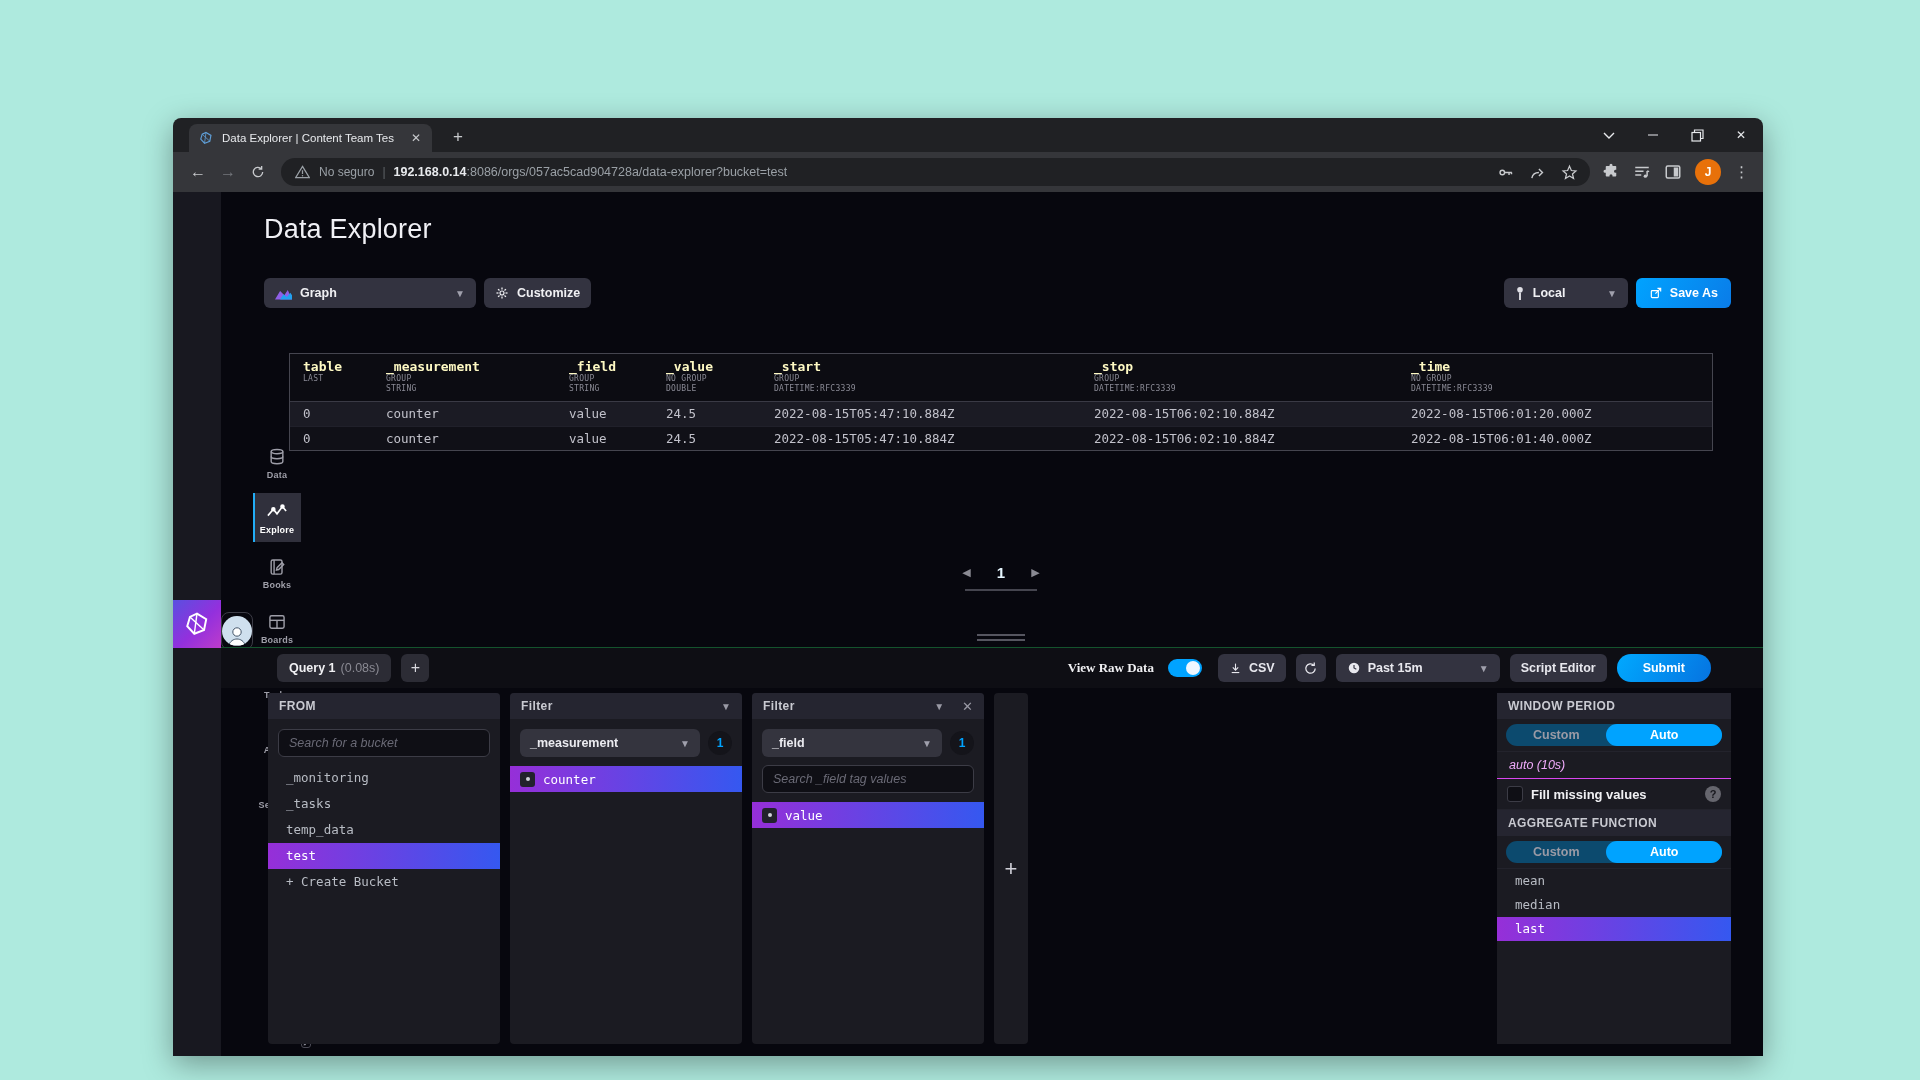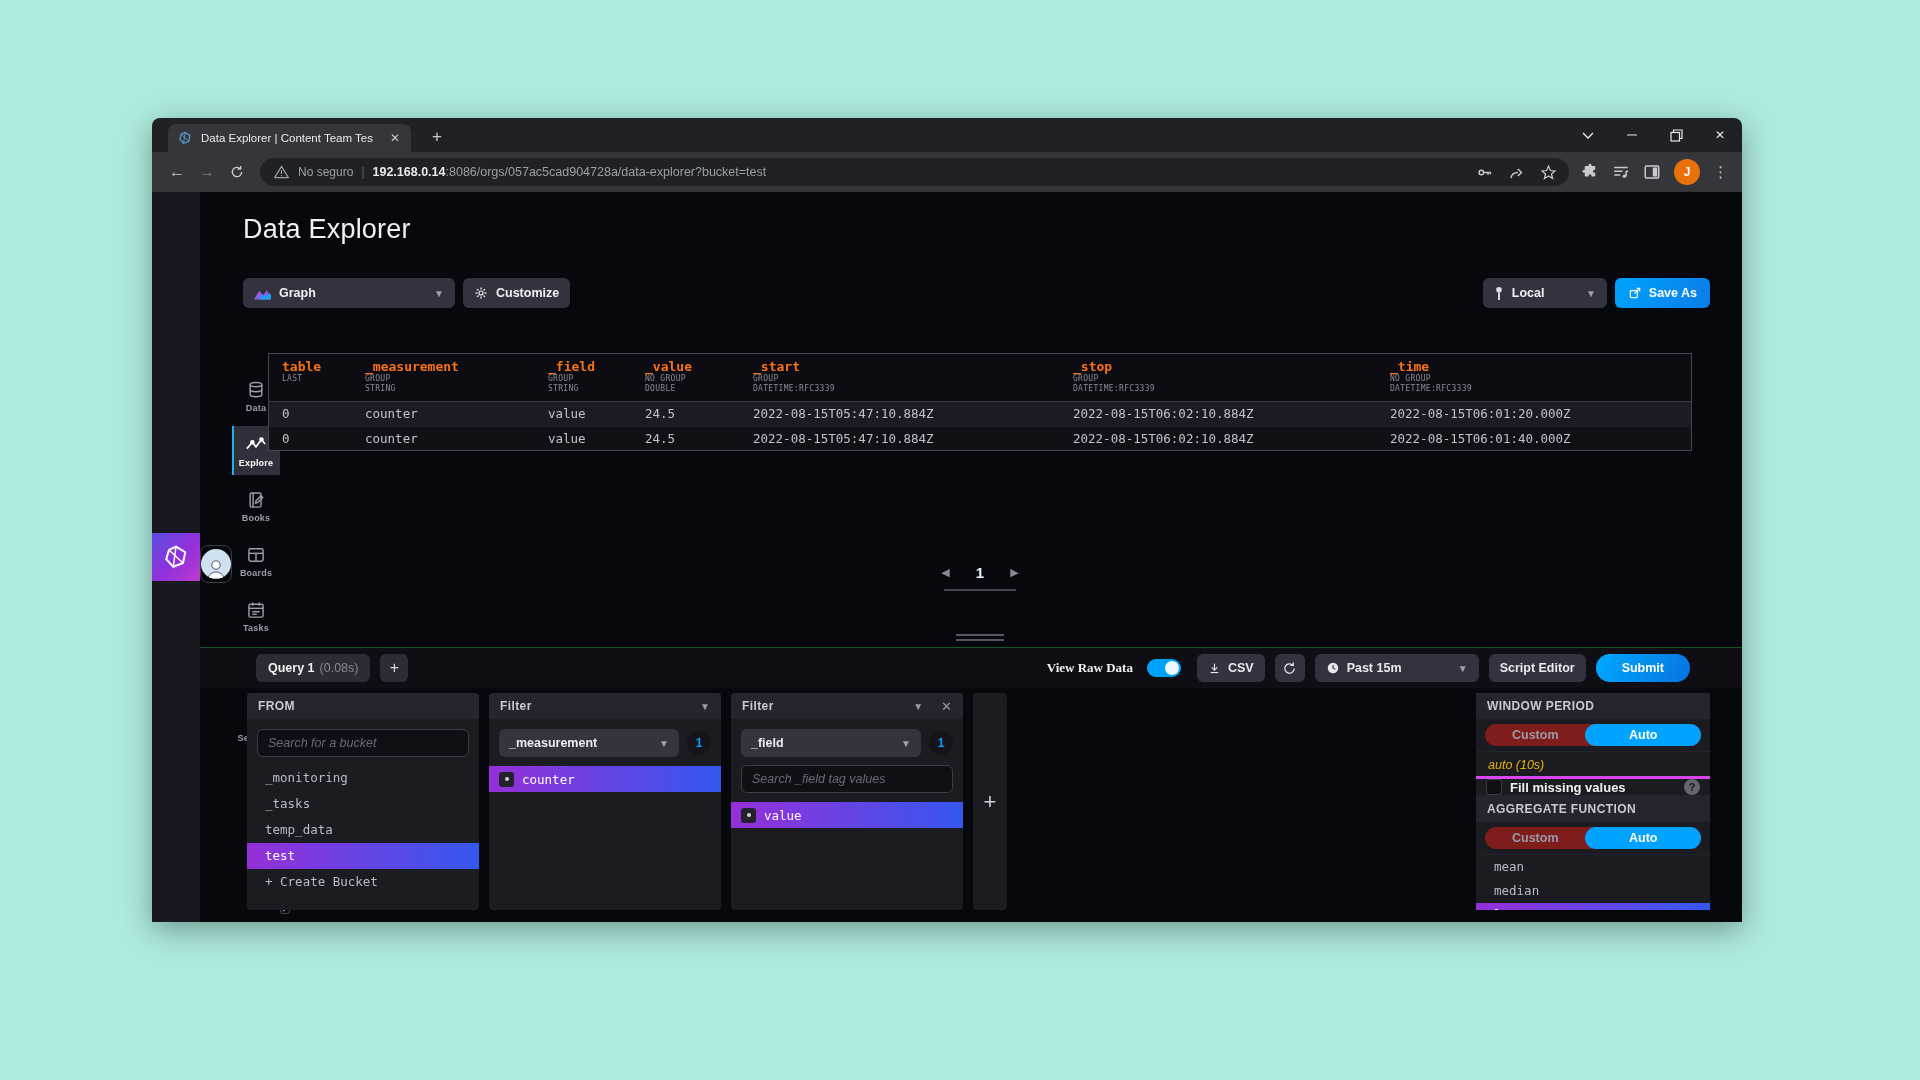--- a/index.html
+++ b/index.html
@@ -1,18 +1,18 @@
 <!DOCTYPE html>
 <html><head>
 <meta charset="utf-8">
 <style>
   * { margin:0; padding:0; box-sizing:border-box; }
   html,body { width:1920px; height:1080px; background:#aeeade; font-family:"Liberation Sans", sans-serif; overflow:hidden; }
 
-  .browser-window { position:absolute; left:152px; top:118px; width:1590px; height:804px;
+  .browser-window { position:absolute; left:173px; top:118px; width:1590px; height:938px;
     border-radius:8px 8px 0 0; overflow:hidden; display:flex; flex-direction:column;
     box-shadow:0 8px 30px rgba(0,0,0,.35); }
 
   
   .tabbar { height:34px; background:#202124; display:flex; align-items:flex-end; flex:none; }
   .tab { margin-left:16px; width:243px; height:28px; background:#35363a; border-radius:8px 8px 0 0;
     display:flex; align-items:center; padding:0 8px; gap:7px; }
   .tab-title { color:#e8eaed; font-size:11.5px; white-space:nowrap; overflow:hidden; flex:1; }
   .tab-close { color:#c8cacd; font-size:12px; width:16px; text-align:center; cursor:default; }
   .newtab-btn { color:#c8cacd; font-size:17px; margin-left:14px; margin-bottom:5px; width:24px; text-align:center; }
@@ -69,21 +69,21 @@
   .graph-dd .dd-label { flex:1; }
   .spacer { flex:1; }
   .blue-btn { height:30px; border-radius:6px; background:linear-gradient(120deg,#00a3ff,#0a7ce8); color:#fff;
     font-size:12.5px; font-weight:bold; display:flex; align-items:center; gap:7px; padding:0 13px; }
 
   
   .table-card { position:absolute; left:68px; top:161px; width:1424px; border:1px solid #45454f; background:#0c0c12; }
   .thead { display:flex; height:48px; background:#0c0c12; border-bottom:1px solid #3a3a45;
     font-family:"DejaVu Sans Mono", monospace; }
   .th { padding:5px 0 0 13px; overflow:hidden; }
-  .th .th-name { font-size:13px; font-weight:bold; color:#f97316; line-height:15px; }
+  .th .th-name { font-size:13px; font-weight:bold; color:#fef9c3; line-height:15px; }
   .th .th-sub { font-size:8px; color:#8a8a95; line-height:10px; letter-spacing:.3px; }
   .trow { display:flex; height:24px; font-family:"DejaVu Sans Mono", monospace; font-size:12.5px; color:#c2c2cb; }
   .trow.odd { background:#1b1b24; }
   .trow.even { background:#101017; border-top:1px solid #20202a; }
   .td { line-height:23px; padding-left:13px; white-space:nowrap; overflow:hidden; }
 
   .pagination { position:absolute; left:68px; width:1424px; top:372px; display:flex; flex-direction:column; align-items:center; }
   .page-row { display:flex; align-items:center; gap:26px; }
   .page-arrow { color:#8a8a93; font-size:11px; }
   .page-num { color:#e6f6ff; font-size:15px; font-weight:bold; }
@@ -136,25 +136,25 @@
   .value-item { height:26px; display:flex; align-items:center; gap:8px; padding-left:10px;
     font-family:"DejaVu Sans Mono", monospace; font-size:12.5px; color:#fff;
     background:linear-gradient(90deg,#962fd8,#3558f0); }
   .dot-box { width:15px; height:15px; background:#22222c; border-radius:3px; display:flex; align-items:center; justify-content:center; flex:none; }
   .dot-box::after { content:""; width:4px; height:4px; border-radius:50%; background:#cfd2da; }
   .plus-cell { width:34px; background:#1b1b22; border-radius:4px; display:flex; align-items:center; justify-content:center;
     color:#d0d0d8; font-size:22px; flex:none; }
 
   .right-panel { width:234px; margin-left:auto; background:#1b1b22; display:flex; flex-direction:column; overflow:hidden; flex:none; }
   .toggle-row { padding:5px 9px; border-bottom:1px solid #23232c; }
-  .seg-control { height:22px; background:#7f1d1d; border-radius:12px; display:flex; }
+  .seg-control { height:22px; background:#0c4a6e; border-radius:12px; display:flex; }
   .seg { flex:1; display:flex; align-items:center; justify-content:center; font-size:12.5px; font-weight:bold; color:#9a9aa5; }
   .seg.active { background:#00a3ff; color:#fff; border-radius:12px; flex:1.15; }
-  .auto-row { height:27px; line-height:27px; padding-left:12px; font-size:12.5px; font-style:italic; color:#eab308;
-    border-bottom:3px solid #d946ef; }
+  .auto-row { height:27px; line-height:27px; padding-left:12px; font-size:12.5px; font-style:italic; color:#f0abfc;
+    border-bottom:1px solid #d946ef; }
   .fill-row { height:31px; display:flex; align-items:center; gap:8px; padding:0 10px; border-bottom:1px solid #23232c; }
   .checkbox { width:16px; height:16px; background:#0f0f15; border:1px solid #3c3c46; border-radius:3px; flex:none; }
   .fill-label { color:#f0f0f3; font-size:13px; font-weight:bold; flex:1; }
   .help-circle { width:16px; height:16px; border-radius:50%; background:#66666e; color:#17171d; font-size:11px; font-weight:bold;
     display:flex; align-items:center; justify-content:center; }
   .fn-list .list-item { height:24px; line-height:24px; }
 
   svg { display:block; }
 </style>
 </head>

